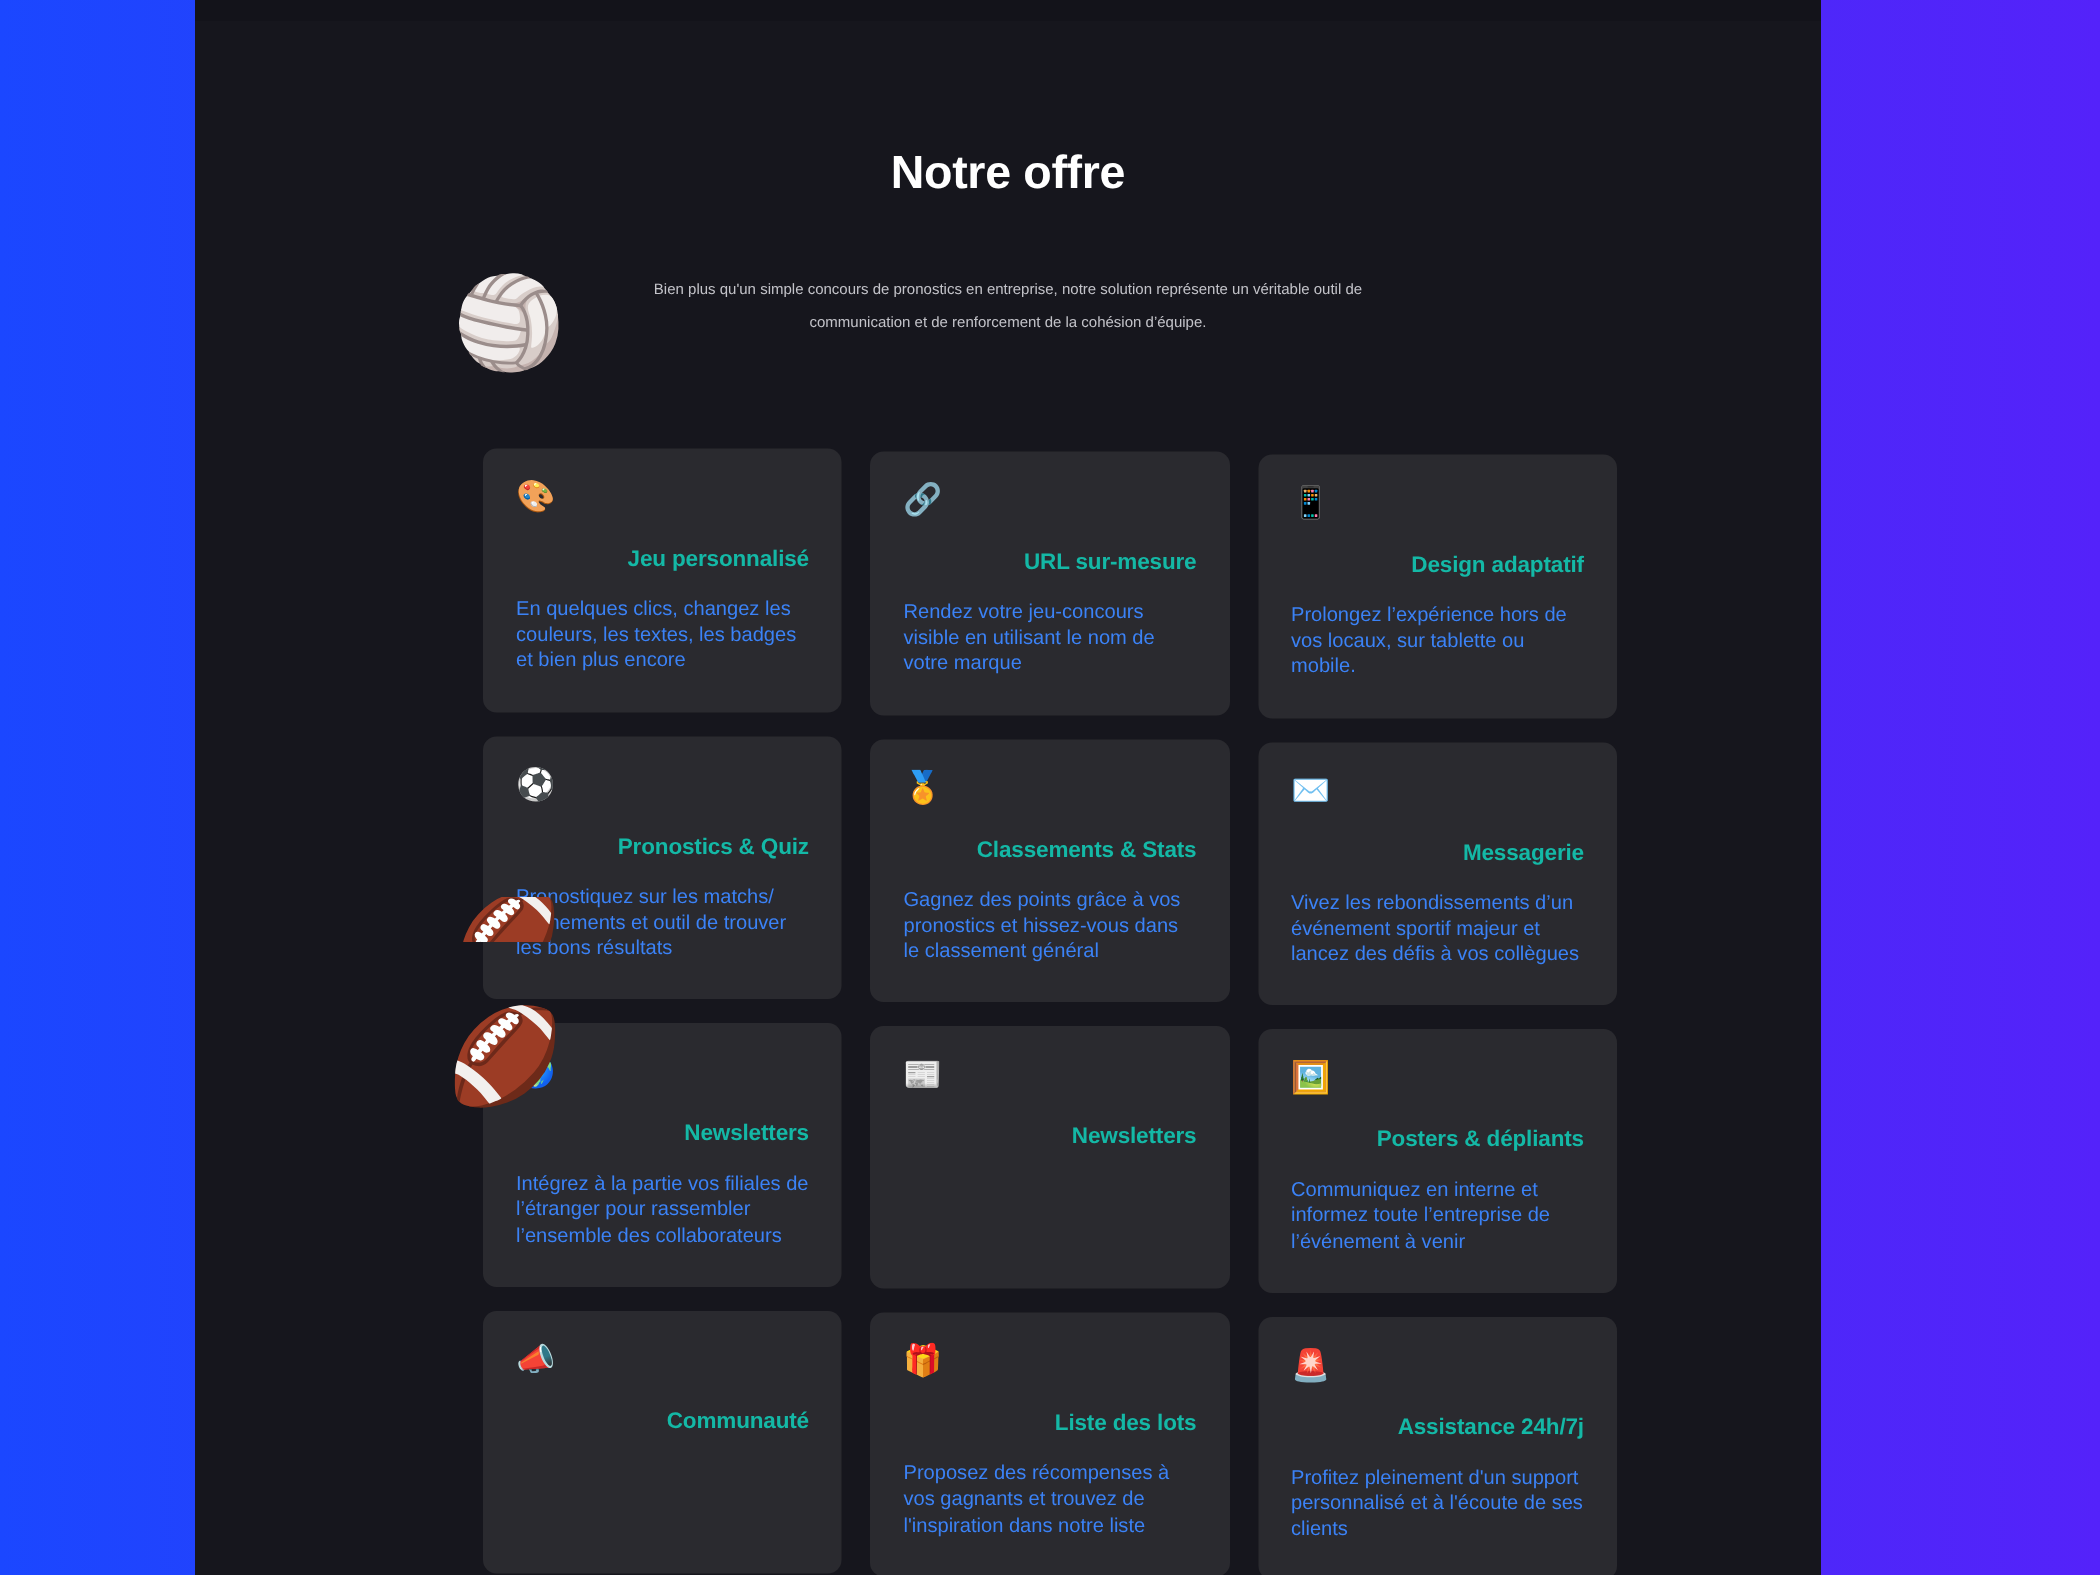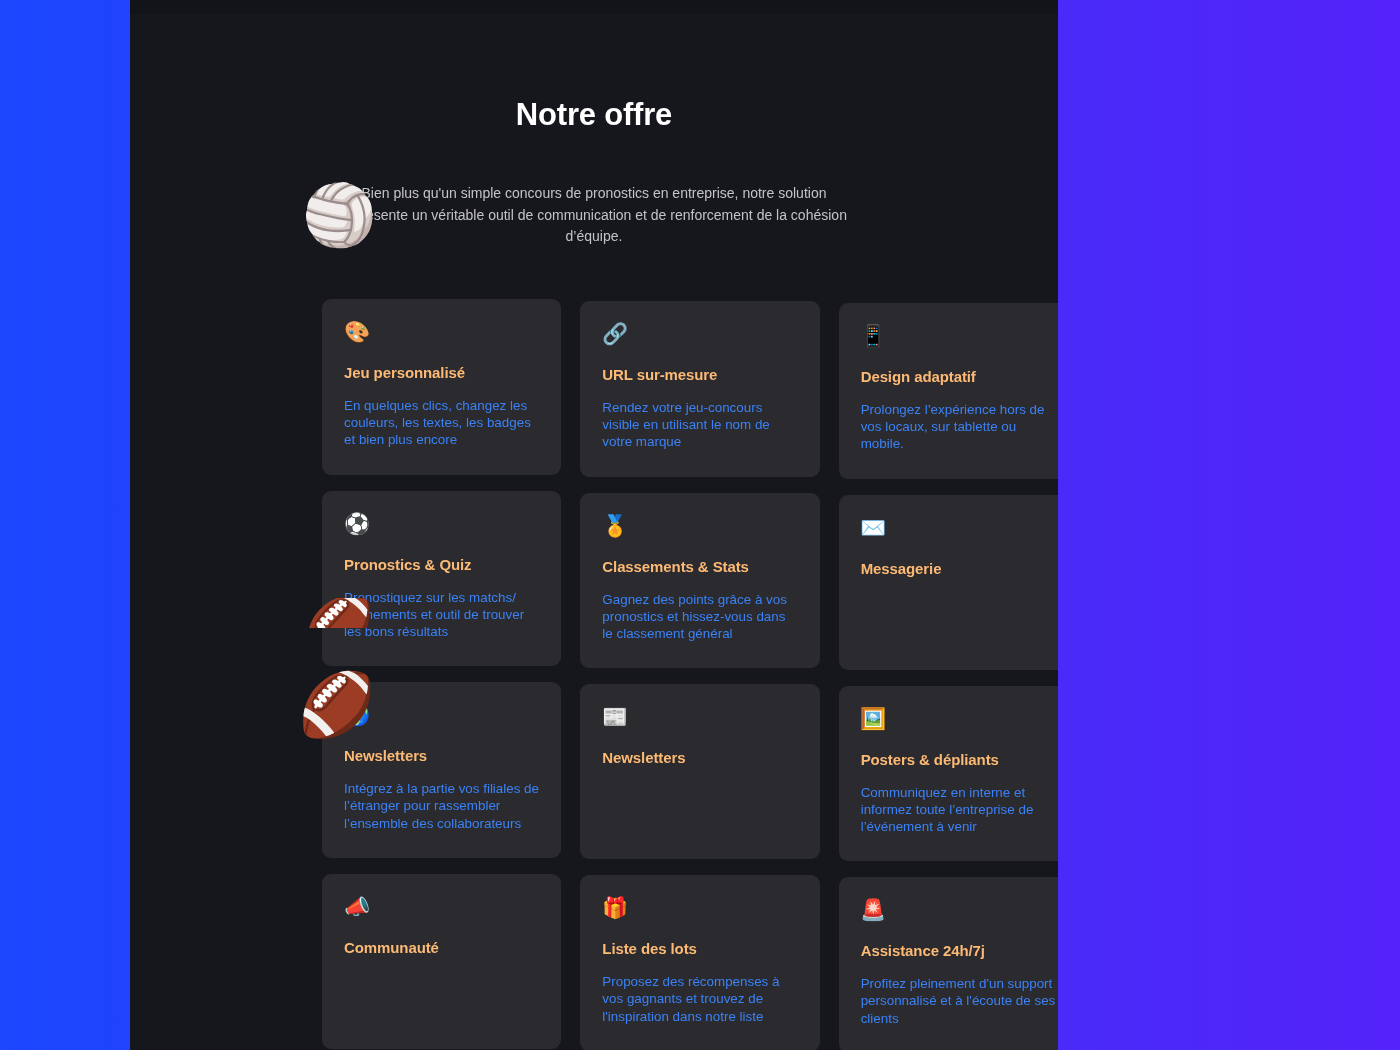--- a/index.html
+++ b/index.html
@@ -14,21 +14,21 @@
     font-family: "Liberation Sans", sans-serif;
     background: linear-gradient(90deg, #1b47ff 0%, #2a3dfb 25%, #3f33f8 55%, #5422fa 100%);
     position: relative;
   }
 
   
   #page {
     position: absolute;
     left: 130px;
     top: 0;
-    width: 928px;
+    width: 1084px;
     height: 1050px;
     background: #16161d;
     overflow: hidden;
   }
 
   .top-band {
     position: absolute;
     left: 0; top: 0;
     width: 100%;
     height: 14px;
@@ -49,21 +49,21 @@
     font-weight: bold;
     color: #ffffff;
     letter-spacing: -0.2px;
     line-height: 1.2;
   }
 
   .page-subtitle {
     margin: 4px auto;
     margin-top: 50px;
     width: 520px;
-    font-size: 14px;
+    font-size: 10px;
     line-height: 21.5px;
     color: #c3c3c9;
   }
 
   
   .grid {
     position: absolute;
     left: 192px;
     top: 299px;
     width: 756px;
@@ -91,24 +91,25 @@
     font-size: 21px;
     line-height: 26px;
     height: 26px;
     display: block;
     margin-bottom: 18px;
   }
 
   .card-title {
     font-size: 15px;
     font-weight: bold;
-    color: #fdba74;
+    color: #14b8a6;
     line-height: 19px;
     margin-bottom: 15px;
     letter-spacing: -0.1px;
+    text-align: right;
   }
 
   .card-desc {
     font-size: 13.4px;
     line-height: 17.2px;
     color: #3b82f6;
   }
 
   
   .ball {
@@ -181,20 +182,21 @@
 
     <div class="col col-3">
       <div class="card">
         <span class="card-icon">📱</span>
         <div class="card-title">Design adaptatif</div>
         <div class="card-desc">Prolongez l’expérience hors de vos locaux, sur tablette ou mobile.</div>
       </div>
       <div class="card">
         <span class="card-icon">✉️</span>
         <div class="card-title">Messagerie</div>
+        <div class="card-desc">Vivez les rebondissements d’un événement sportif majeur et lancez des défis à vos collègues</div>
       </div>
       <div class="card">
         <span class="card-icon">🖼️</span>
         <div class="card-title">Posters &amp; dépliants</div>
         <div class="card-desc">Communiquez en interne et informez toute l’entreprise de l’événement à venir</div>
       </div>
       <div class="card">
         <span class="card-icon">🚨</span>
         <div class="card-title">Assistance 24h/7j</div>
         <div class="card-desc">Profitez pleinement d'un support personnalisé et à l'écoute de ses clients</div>

